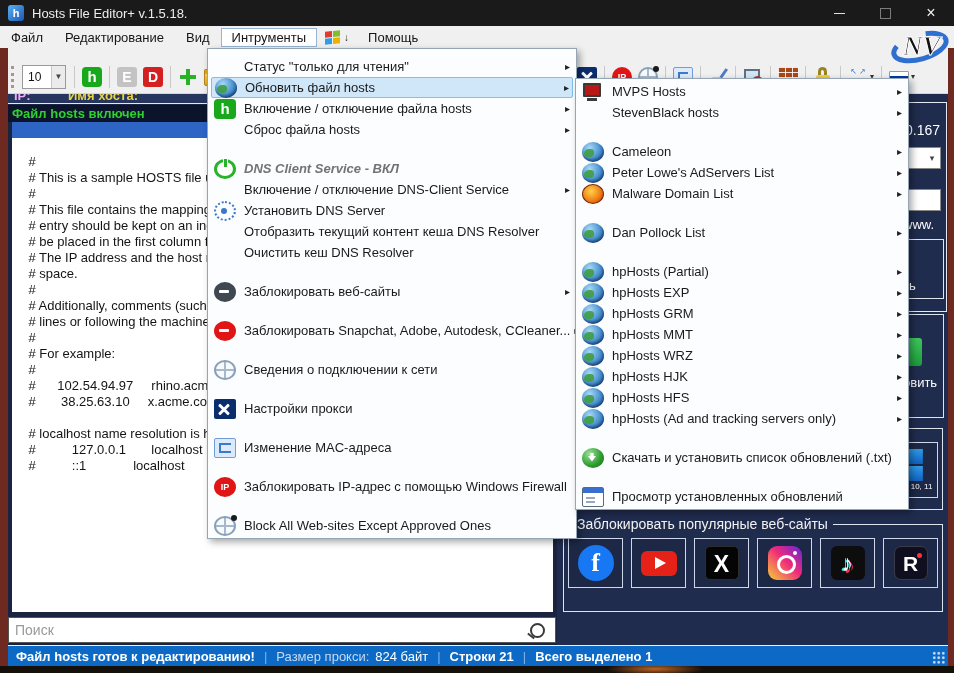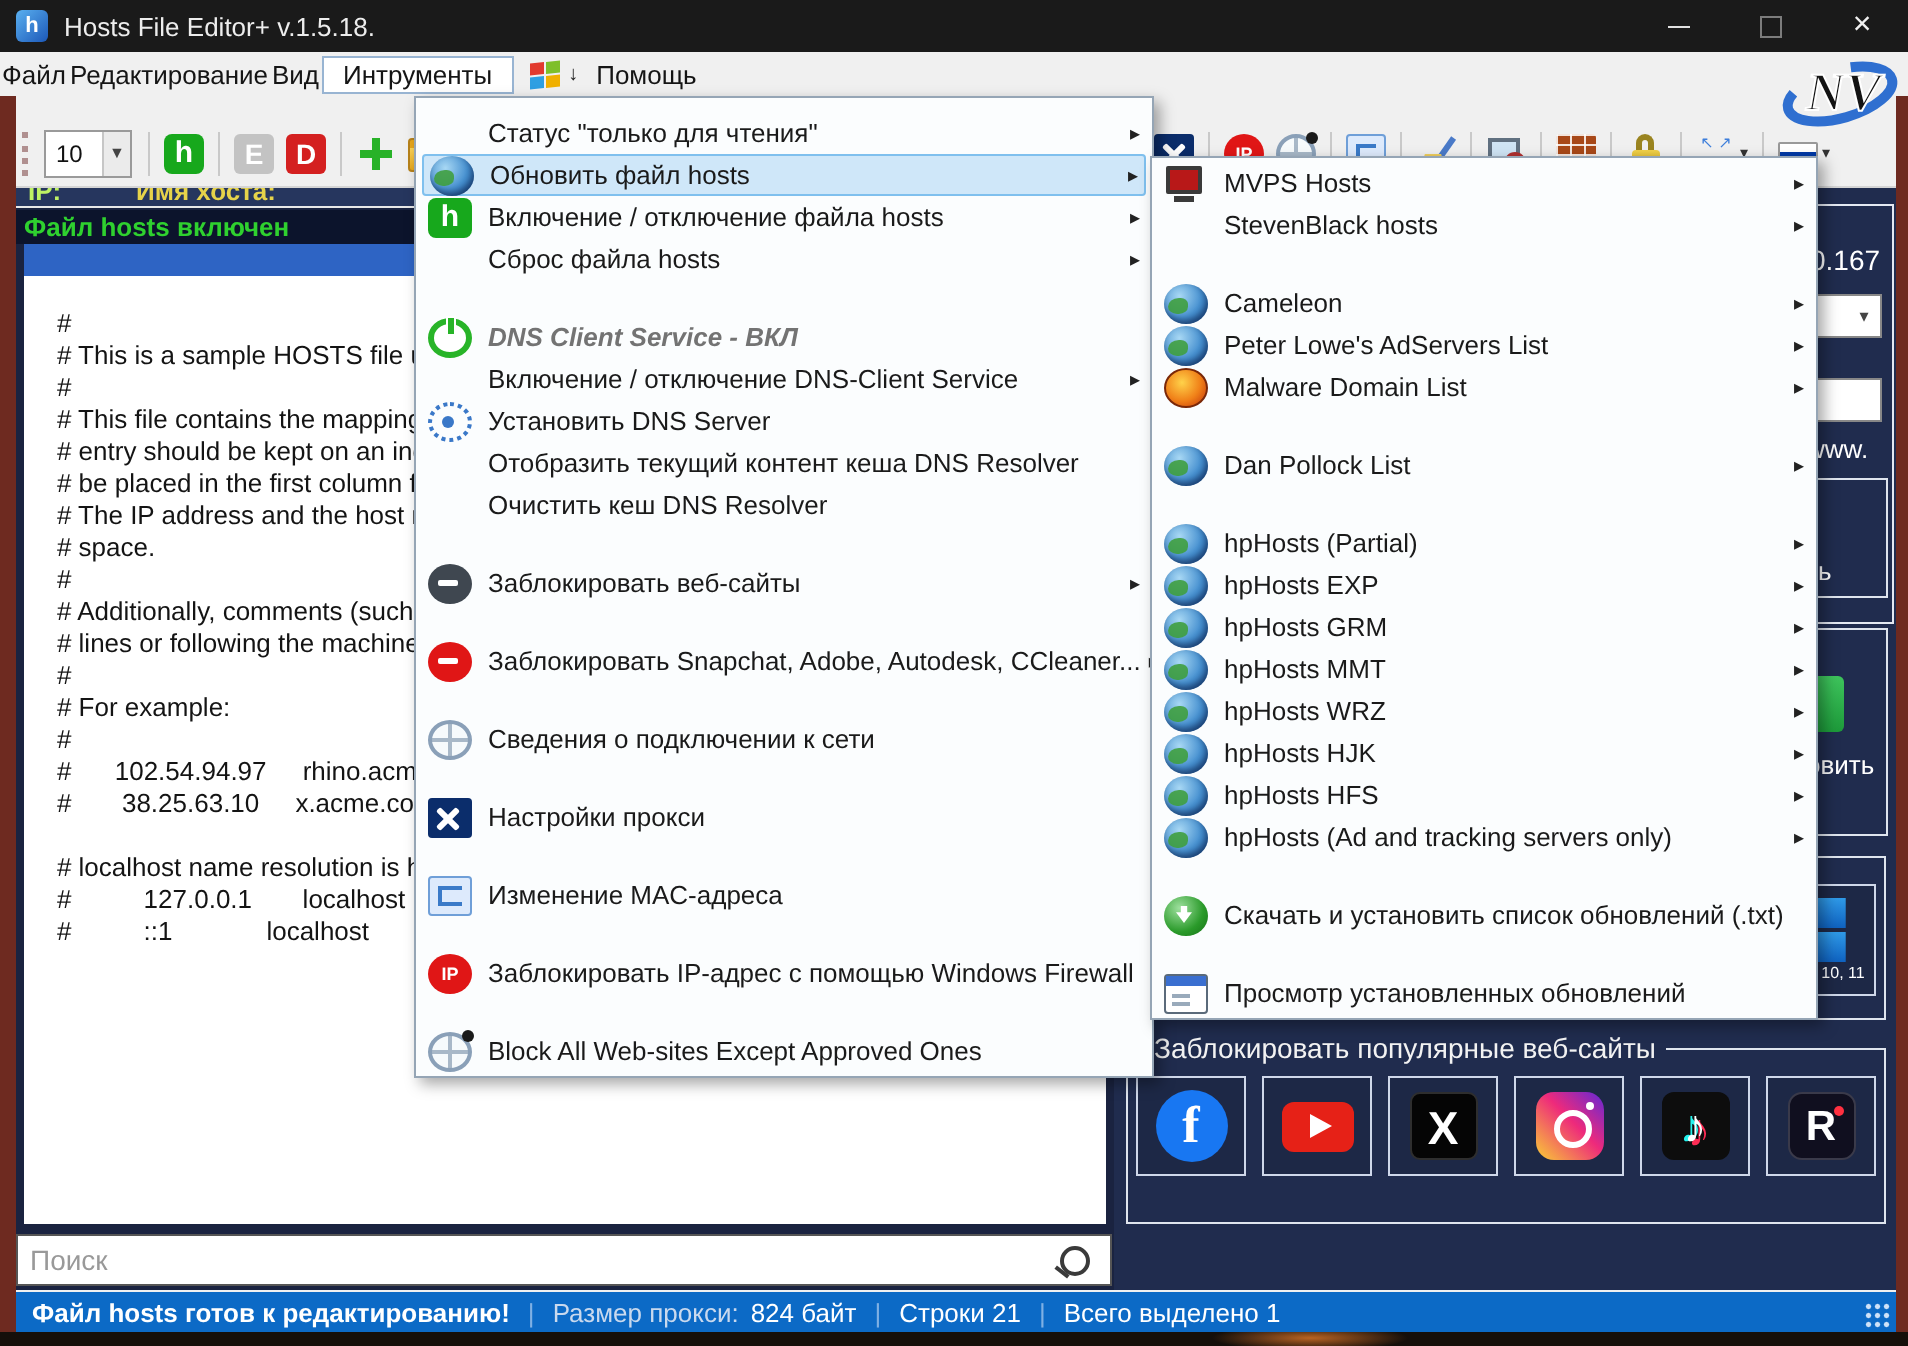--- a/index.html
+++ b/index.html
@@ -15,21 +15,21 @@
   .title-text{font-size:13px;}
   .win-btns{position:absolute;right:0;top:0;height:26px;display:flex;}
   .wb{width:46px;height:26px;display:flex;align-items:center;justify-content:center;}
   .wb-min::after{content:"";width:11px;height:1px;background:#e0e0e0;}
   .wb-max::after{content:"";width:9px;height:9px;border:1px solid #7c7c7c;}
   .wb-close{color:#f0f0f0;font-size:16px;line-height:16px;}
 
   
   .menubar{position:absolute;left:0;top:26px;width:954px;height:22px;background:#f0f0f0;
            display:flex;align-items:center;font-size:13px;color:#151515;z-index:4;}
-  .mb-item{padding:2px 1px;white-space:nowrap;}
+  .mb-item{padding:2px 11px;white-space:nowrap;}
   .mb-item.sel{background:#fff;border:1px solid #98b4d2;padding:1px 10px;}
   .mb-winicon{display:flex;align-items:center;margin:0 8px;}
   .panes{background-image:linear-gradient(#e23a2e,#e23a2e),linear-gradient(#7ebf2a,#7ebf2a),
          linear-gradient(#2e9fe2,#2e9fe2),linear-gradient(#f0b000,#f0b000);
          background-position:0 0,100% 0,0 100%,100% 100%;background-size:47% 47%;
          background-repeat:no-repeat;}
   .wflag-sm{width:15px;height:13px;transform:skewY(-6deg);}
   .mb-down{font-size:10px;margin-left:4px;color:#222;}
 
   
@@ -147,21 +147,21 @@
   .mic{width:22px;height:20px;margin-right:8px;display:flex;align-items:center;justify-content:center;flex:none;}
   .mil{flex:1;white-space:nowrap;}
   .mi.green .mil{color:#737373;font-weight:bold;font-style:italic;}
   .mia{font-size:10px;color:#222;margin-left:4px;flex:none;}
   .msep{height:1px;background:#d7e4f0;margin:2px 1px;}
 
   
   .leftpanel{position:absolute;left:8px;top:81px;width:549px;height:564px;background:#1a2340;}
   .lp-header{position:absolute;left:0;top:4px;width:549px;height:19px;background:#26365e;
         border-top:1px solid #b8c0d0;border-bottom:1px solid #e8e8e8;box-sizing:border-box;}
-  .lp-ip{position:absolute;left:6px;top:2px;color:#bef264;font-size:13px;font-weight:bold;}
+  .lp-ip{position:absolute;left:6px;top:2px;color:#f0abfc;font-size:13px;font-weight:bold;}
   .lp-host{position:absolute;left:60px;top:2px;color:#e6d34a;font-size:13px;font-weight:bold;}
   .lp-status{position:absolute;left:0;top:24px;width:549px;height:17px;background:#0c142c;
         color:#2fd12f;font-size:13px;font-weight:bold;line-height:17px;padding-left:4px;box-sizing:border-box;}
   .editor{position:absolute;left:4px;top:41px;width:541px;height:490px;background:#fff;overflow:hidden;}
   .eline{height:16px;font-size:13px;line-height:16px;white-space:pre;color:#141414;padding-left:2px;}
   .eline.sel{background:#2e64c4;color:#fff;}
   .search{position:absolute;left:0;top:536px;width:548px;height:26px;background:#fff;
         border:1px solid #555;display:flex;align-items:center;box-sizing:border-box;}
   .search input{border:none;outline:none;flex:1;font-size:14px;color:#333;padding-left:6px;
         background:transparent;font-family:"Liberation Sans",sans-serif;}
@@ -253,21 +253,21 @@
   .ic-rutube::before{content:"";position:absolute;right:5px;top:6px;width:5px;height:5px;
         border-radius:50%;background:#ff3040;}
 
   
   .statusbar{position:absolute;left:8px;top:646px;width:940px;height:20px;background:#0c6ac6;
         display:flex;align-items:center;color:#fff;font-size:13px;}
   .sb-msg{font-weight:bold;margin-left:8px;}
   .sb-sep{color:#7fb0e4;margin:0 9px;}
   .sb-dim{color:#c9d9ee;}
   .sb-val{margin-left:6px;}
-  .sb-bold{font-weight:normal;}
+  .sb-bold{font-weight:bold;}
   .sb-grip{position:absolute;right:3px;bottom:2px;width:13px;height:13px;
         background-image:radial-gradient(#cfe2f8 1px,transparent 1.6px);background-size:4.5px 4.5px;}
 
   .nvlogo{position:absolute;left:886px;top:22px;z-index:6;}
 </style>
 </head>
 <body>
 
 <div class="app">
 

